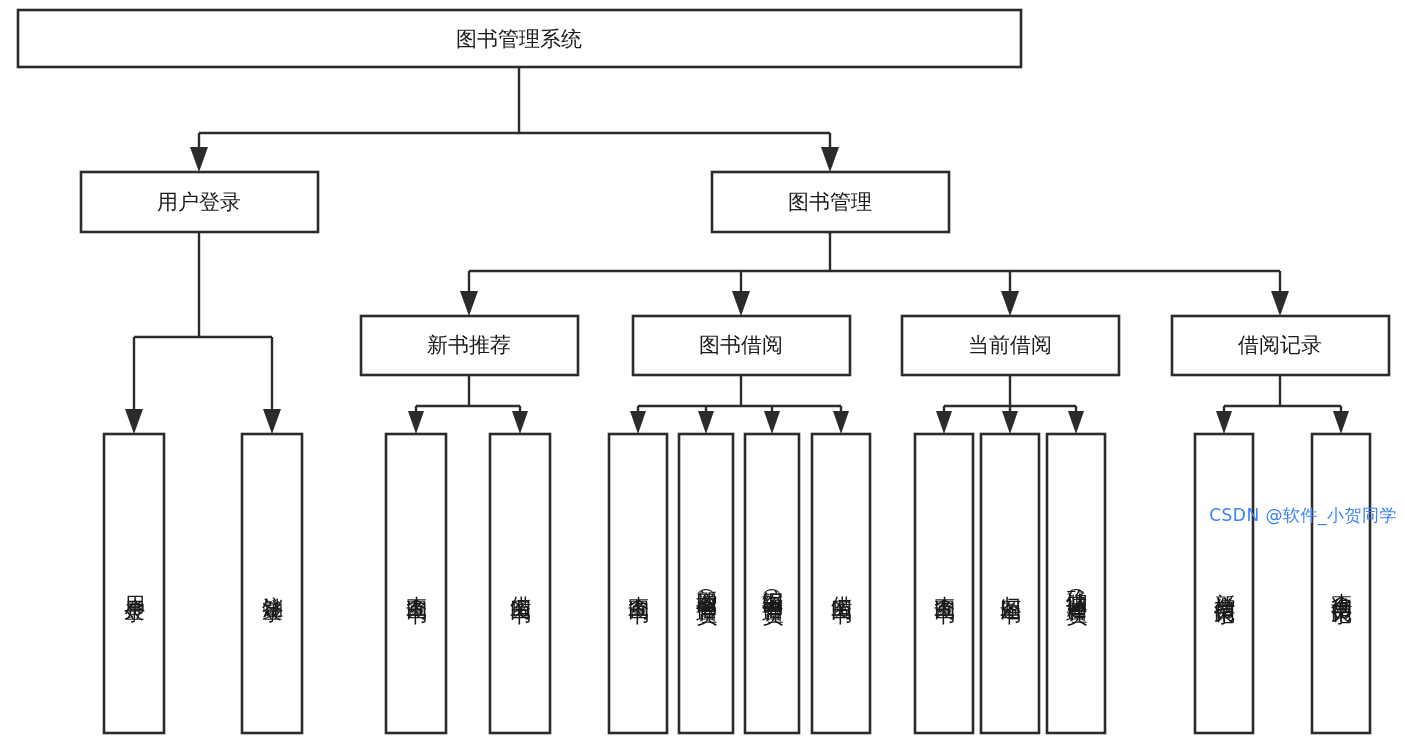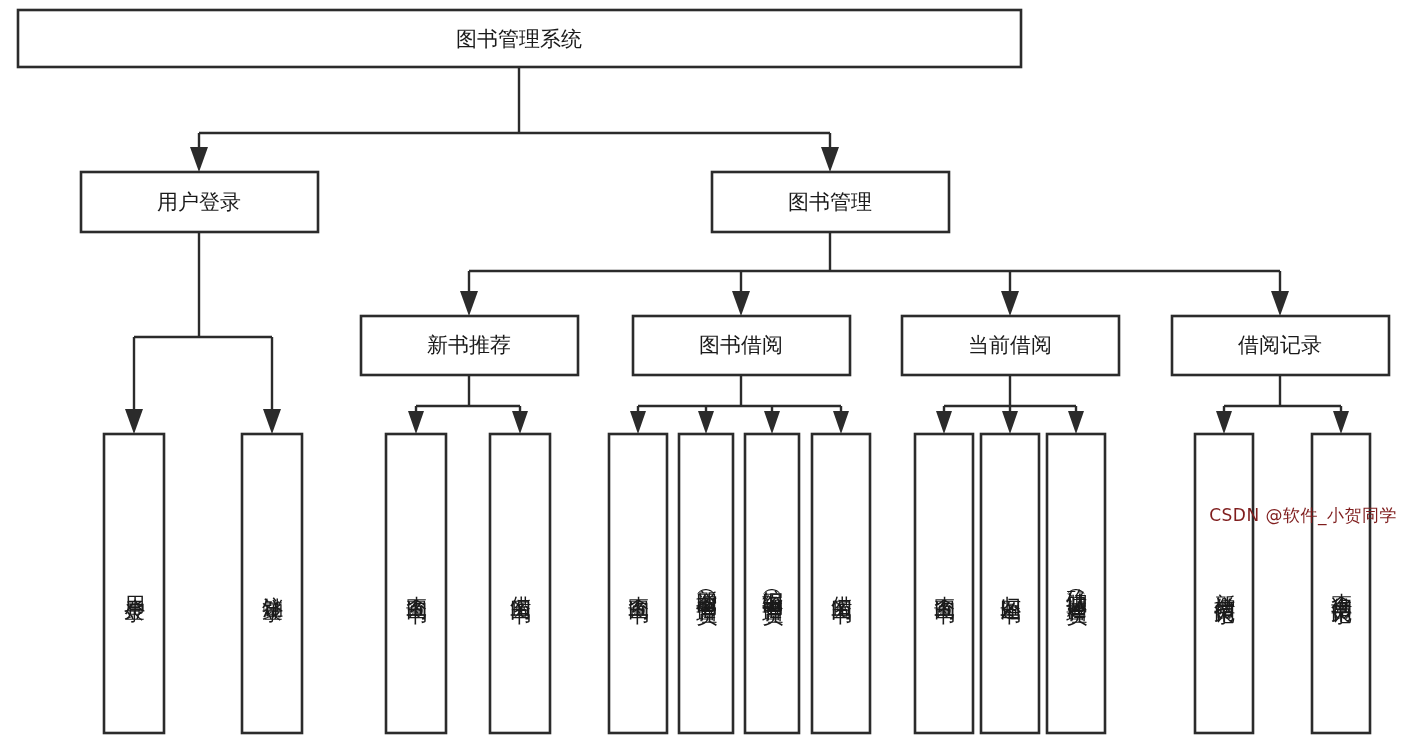--- a/index.html
+++ b/index.html
@@ -64,21 +64,21 @@
     text-align: center;
     white-space: nowrap;
     pointer-events: none;
   }
   #watermark {
     position: absolute;
     right: 8px;
     bottom: 4px;
     font-family: "DejaVu Sans", "Liberation Sans", sans-serif;
     font-size: 17px;
-    color: #7f1d1d;
+    color: #3b82f6;
     letter-spacing: 0.5px;
     white-space: nowrap;
   }
 </style>
 </head>
 <body>
 
 <div id="diagram-root">
 
   <svg id="flow-svg" viewBox="0 0 1405 747">

